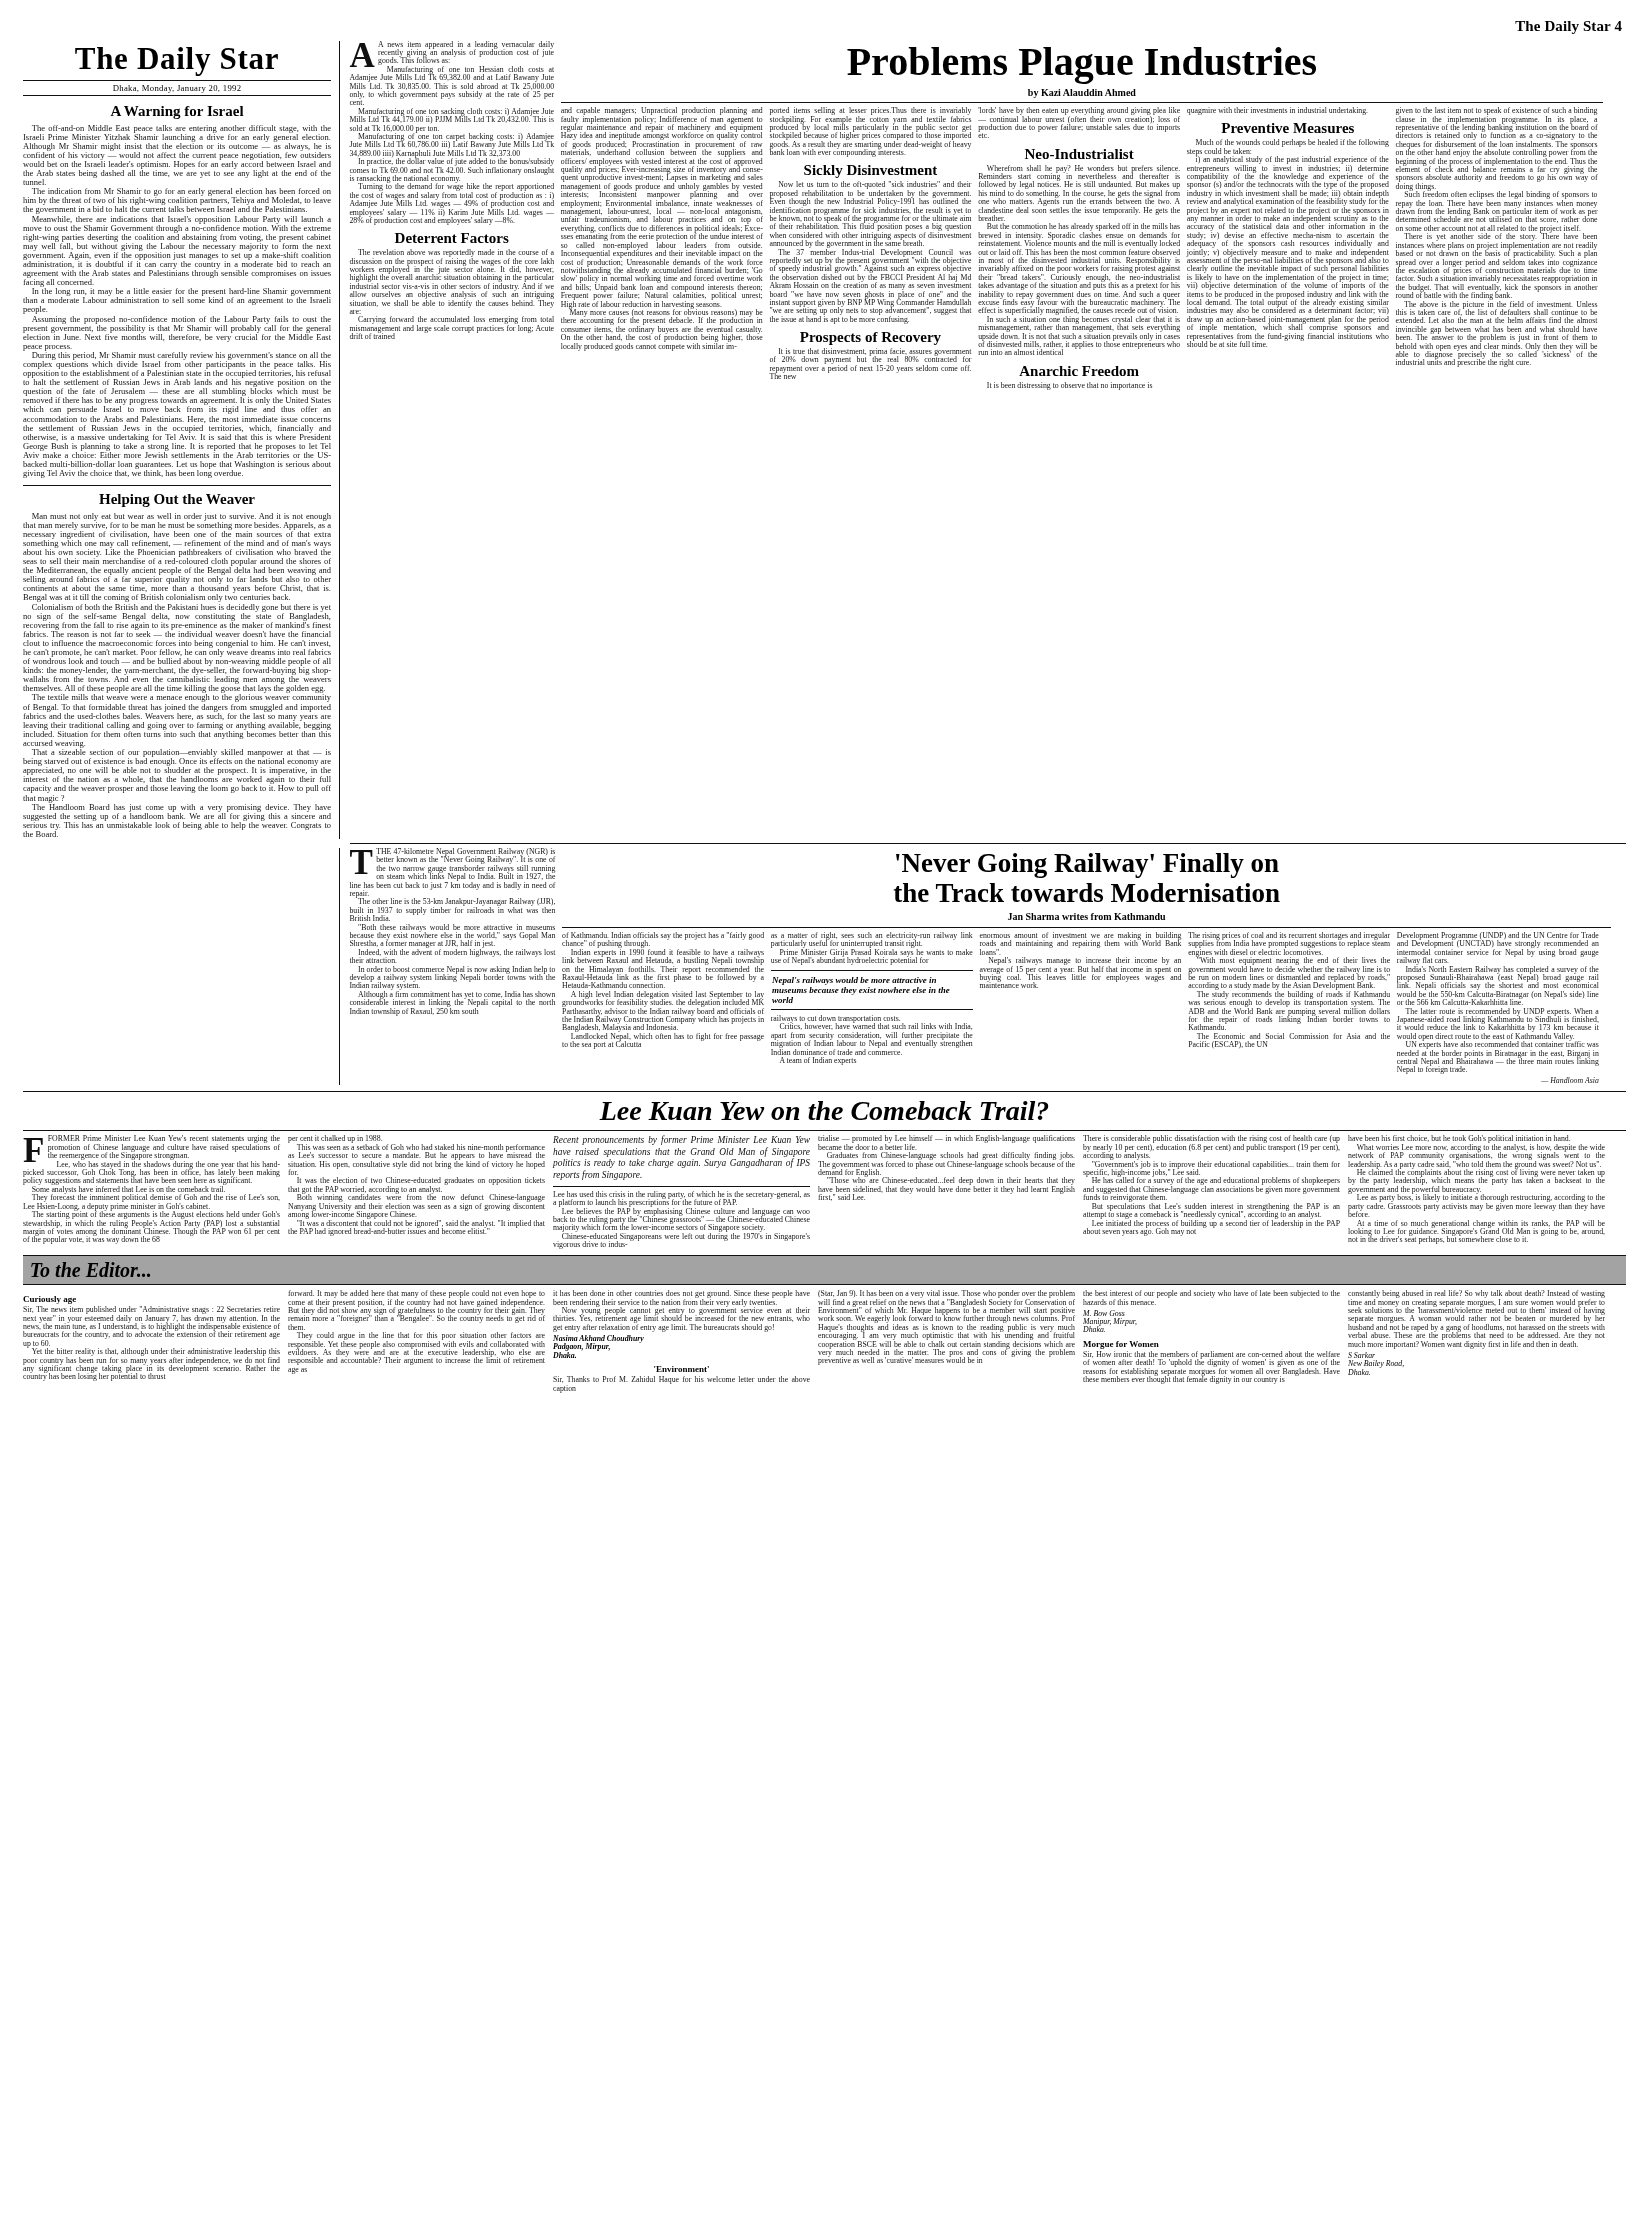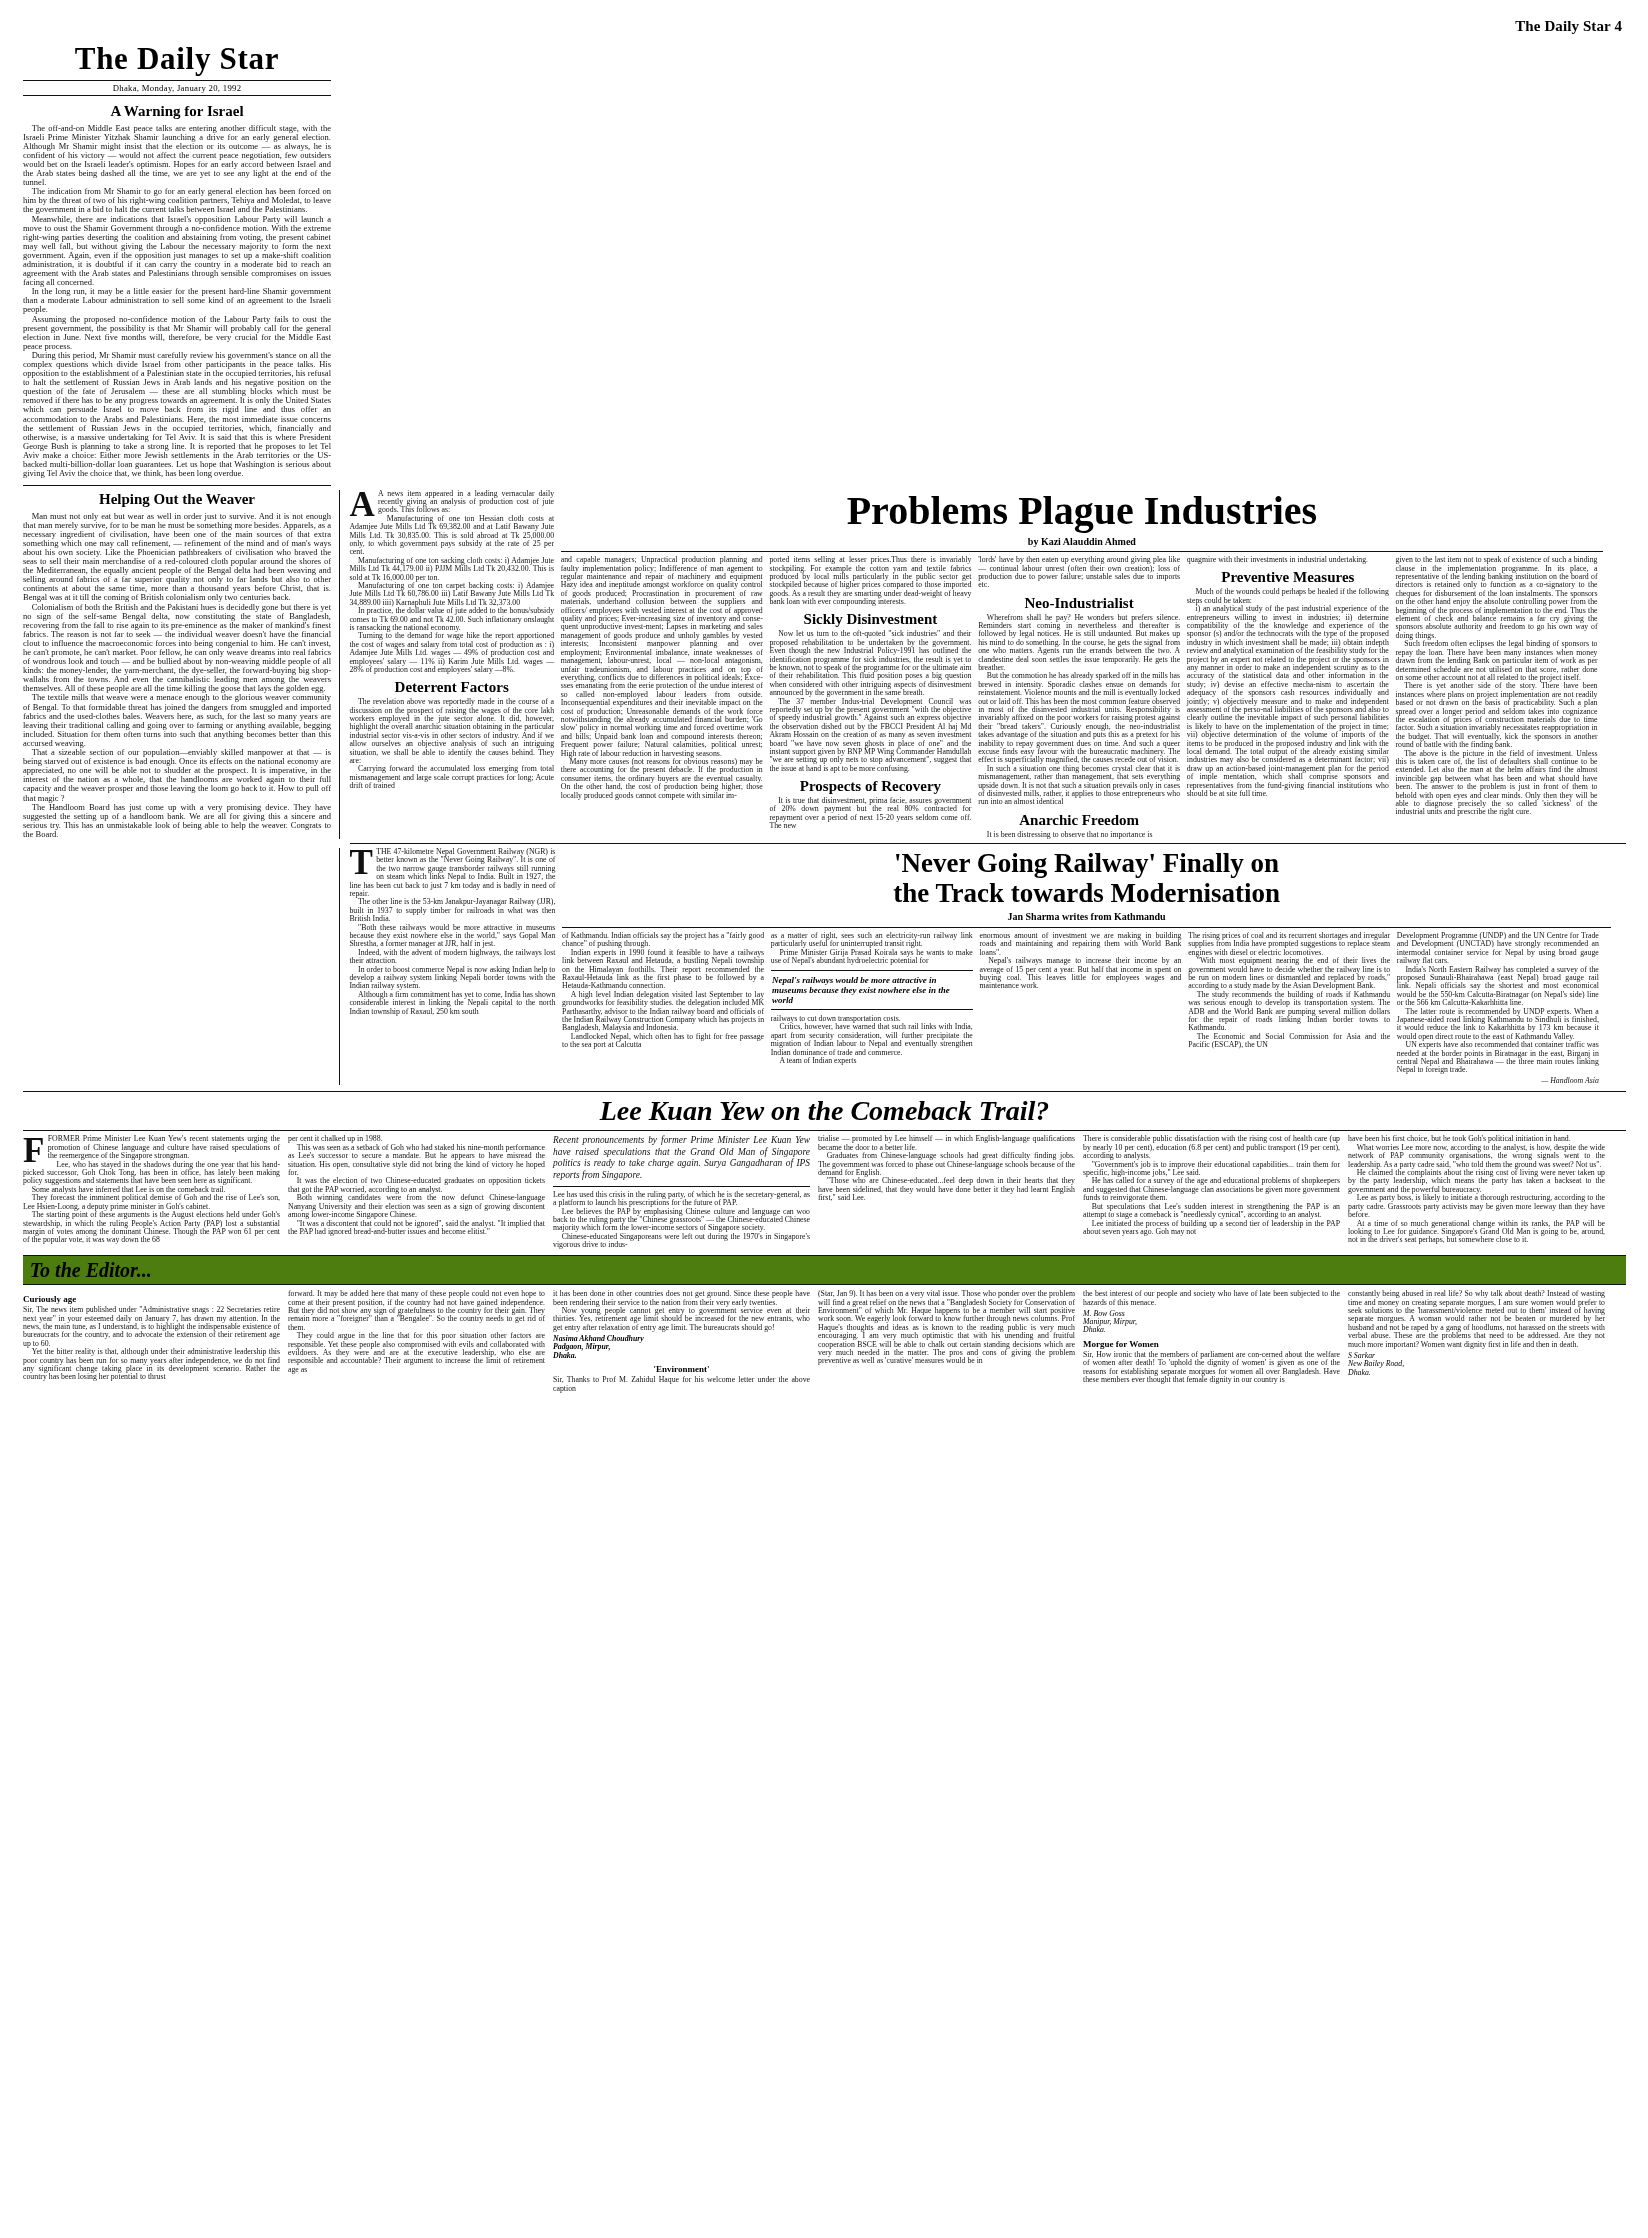--- a/index.html
+++ b/index.html
@@ -42,24 +42,24 @@
     font-family:"Liberation Serif",serif;font-size:31px;font-weight:bold;
     text-align:center;letter-spacing:0.7px;
   }
   .dateline{
     text-align:center;font-size:8.7px;letter-spacing:0.3px;padding:2px 0;
     border-top:1px solid #111;border-bottom:1px solid #111;margin-top:3.4px;
   }
   .artictitle{
     font-size:15px;font-weight:bold;text-align:center;margin:6.7px 0 4px;
   }
-  .flexrow{display:flex;align-items:flex-end;}
+  .flexrow{display:flex;}
   .vline{border-left:0.7px solid #111;}
   .letters-banner{
-    background:#4d7c0f;border-top:1.3px solid #111;border-bottom:1.3px solid #111;
+    background:#a3a3a3;border-top:1.3px solid #111;border-bottom:1.3px solid #111;
     padding:2.7px 6.7px;margin-top:5.4px;
   }
   .letters-banner span{
     font-size:20px;font-weight:bold;font-style:italic;
     font-family:"Liberation Serif",serif;
   }
   .ltitle{font-weight:bold;font-size:9px;margin:4px 0 2px;}
   .lsign{font-style:italic;font-size:7.8px;line-height:8.4px;margin-top:2.7px;}
 </style>
 </head>

